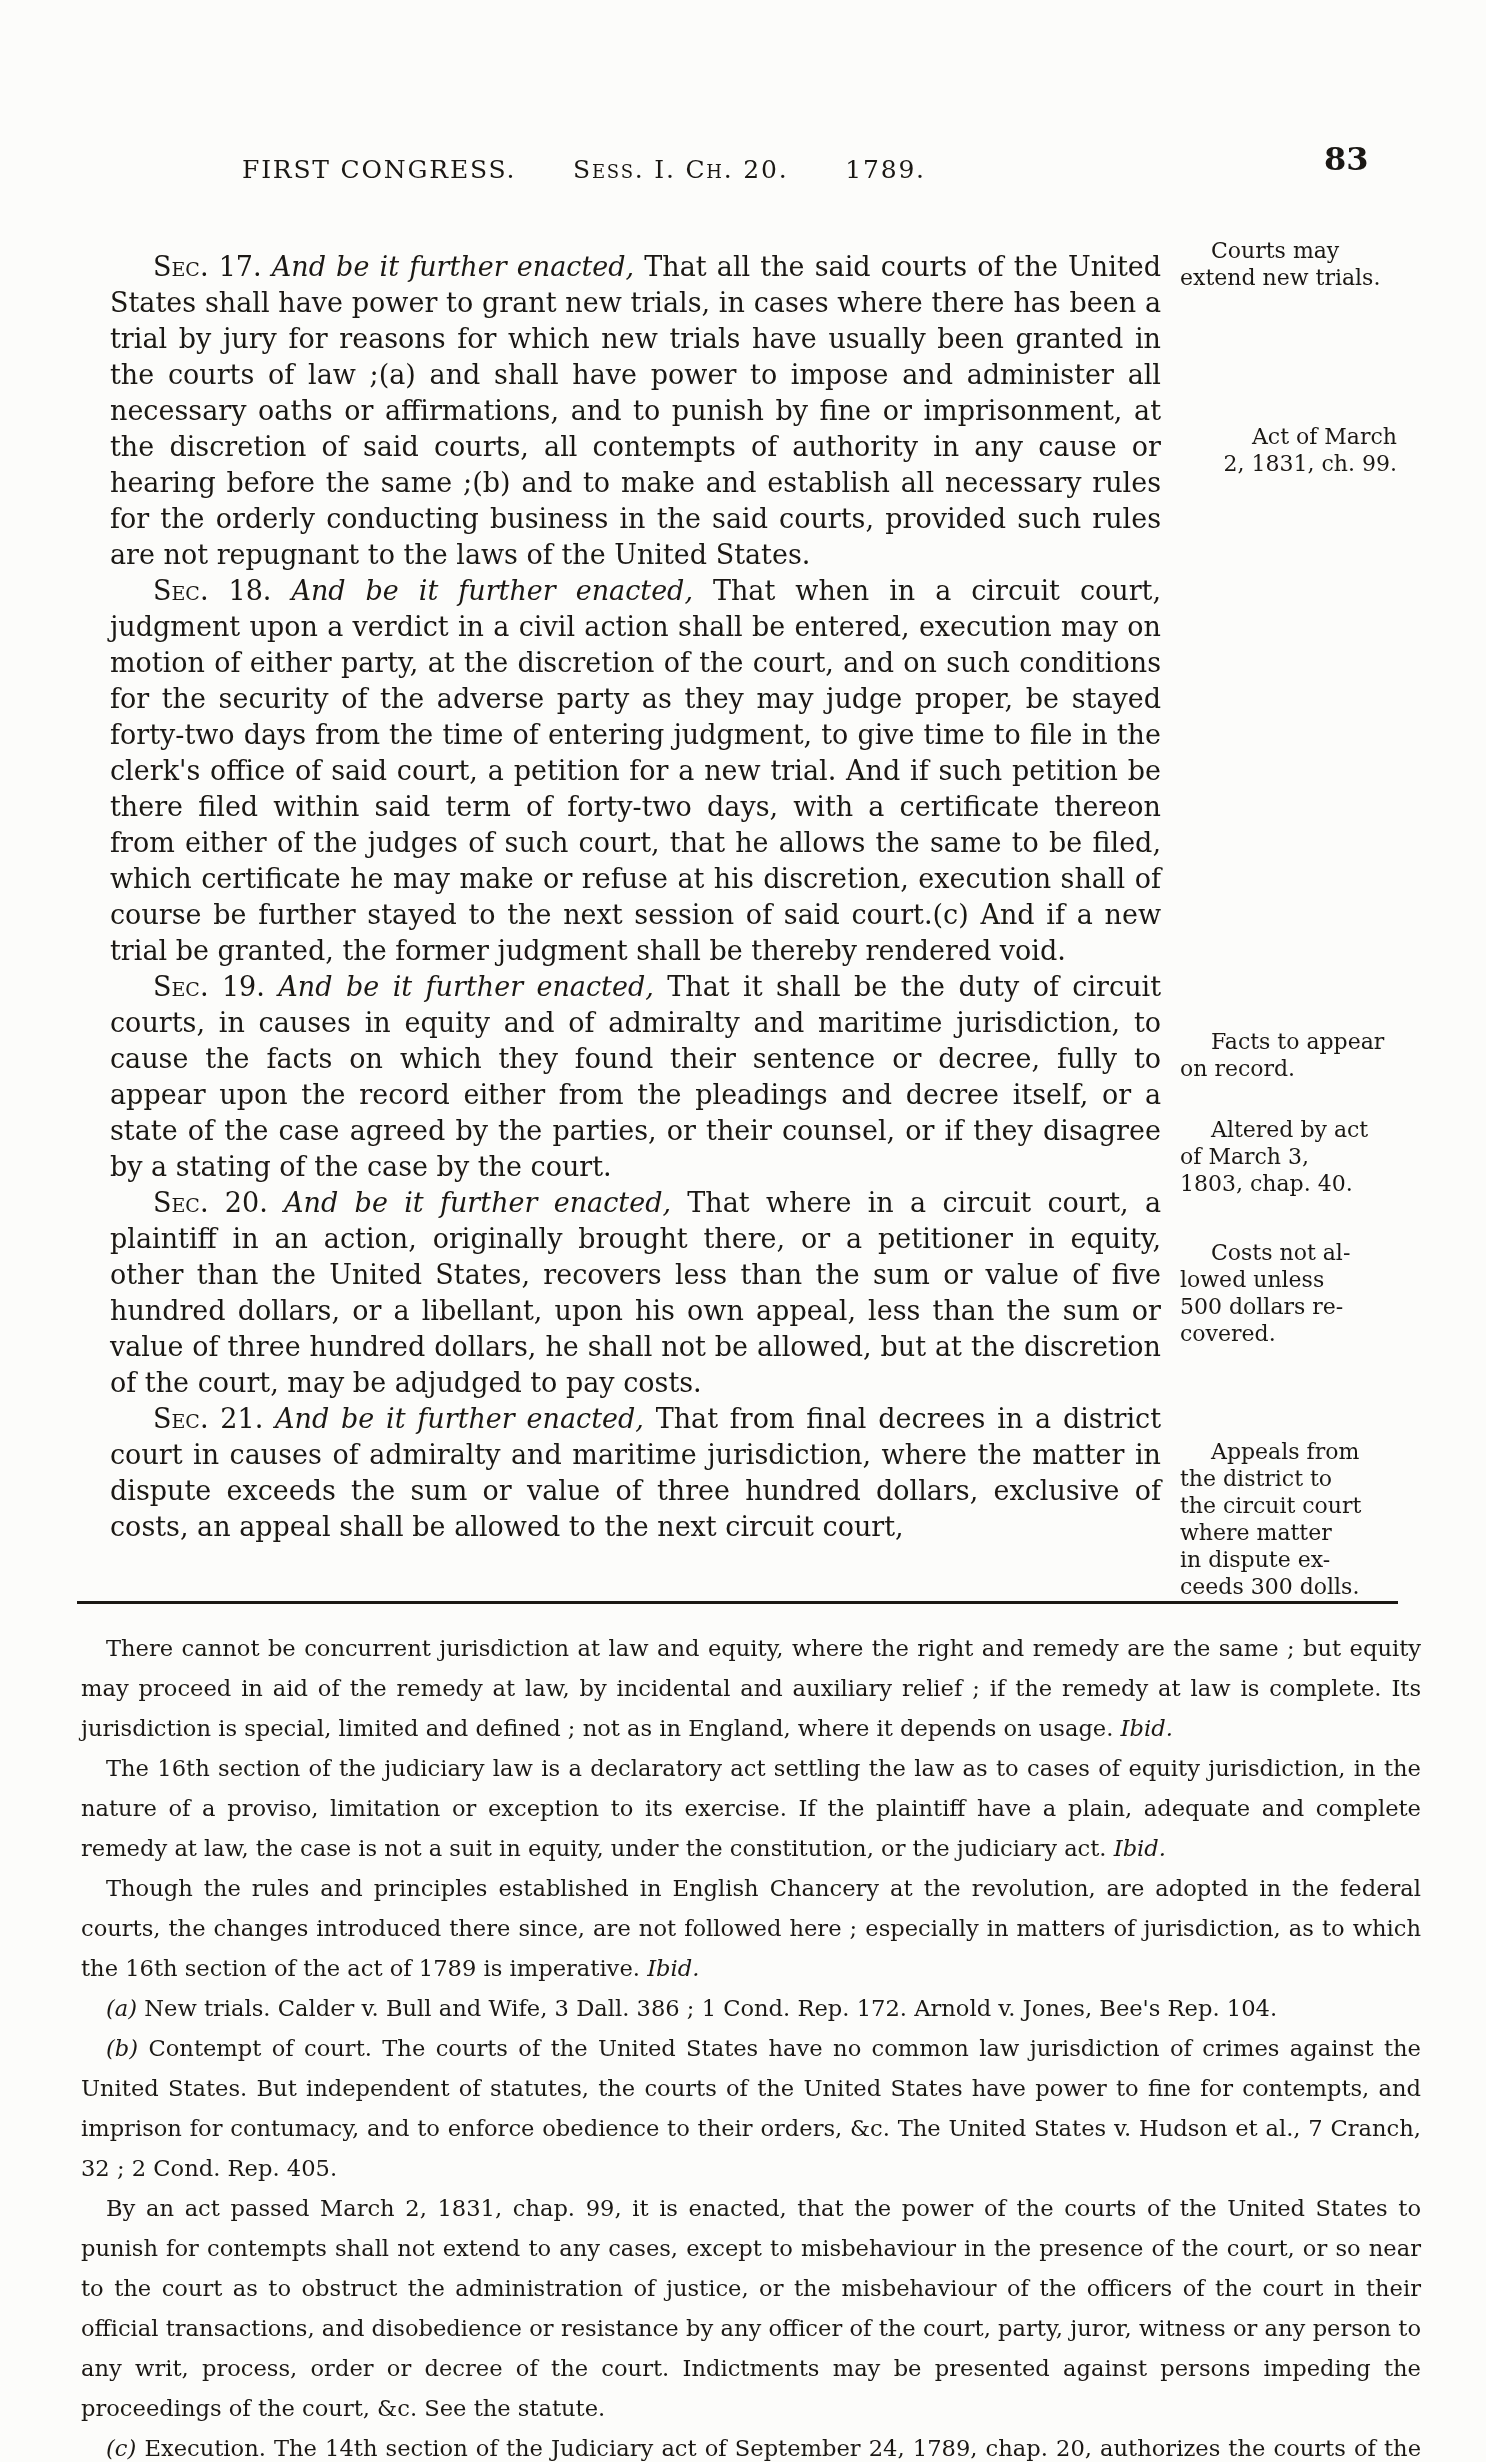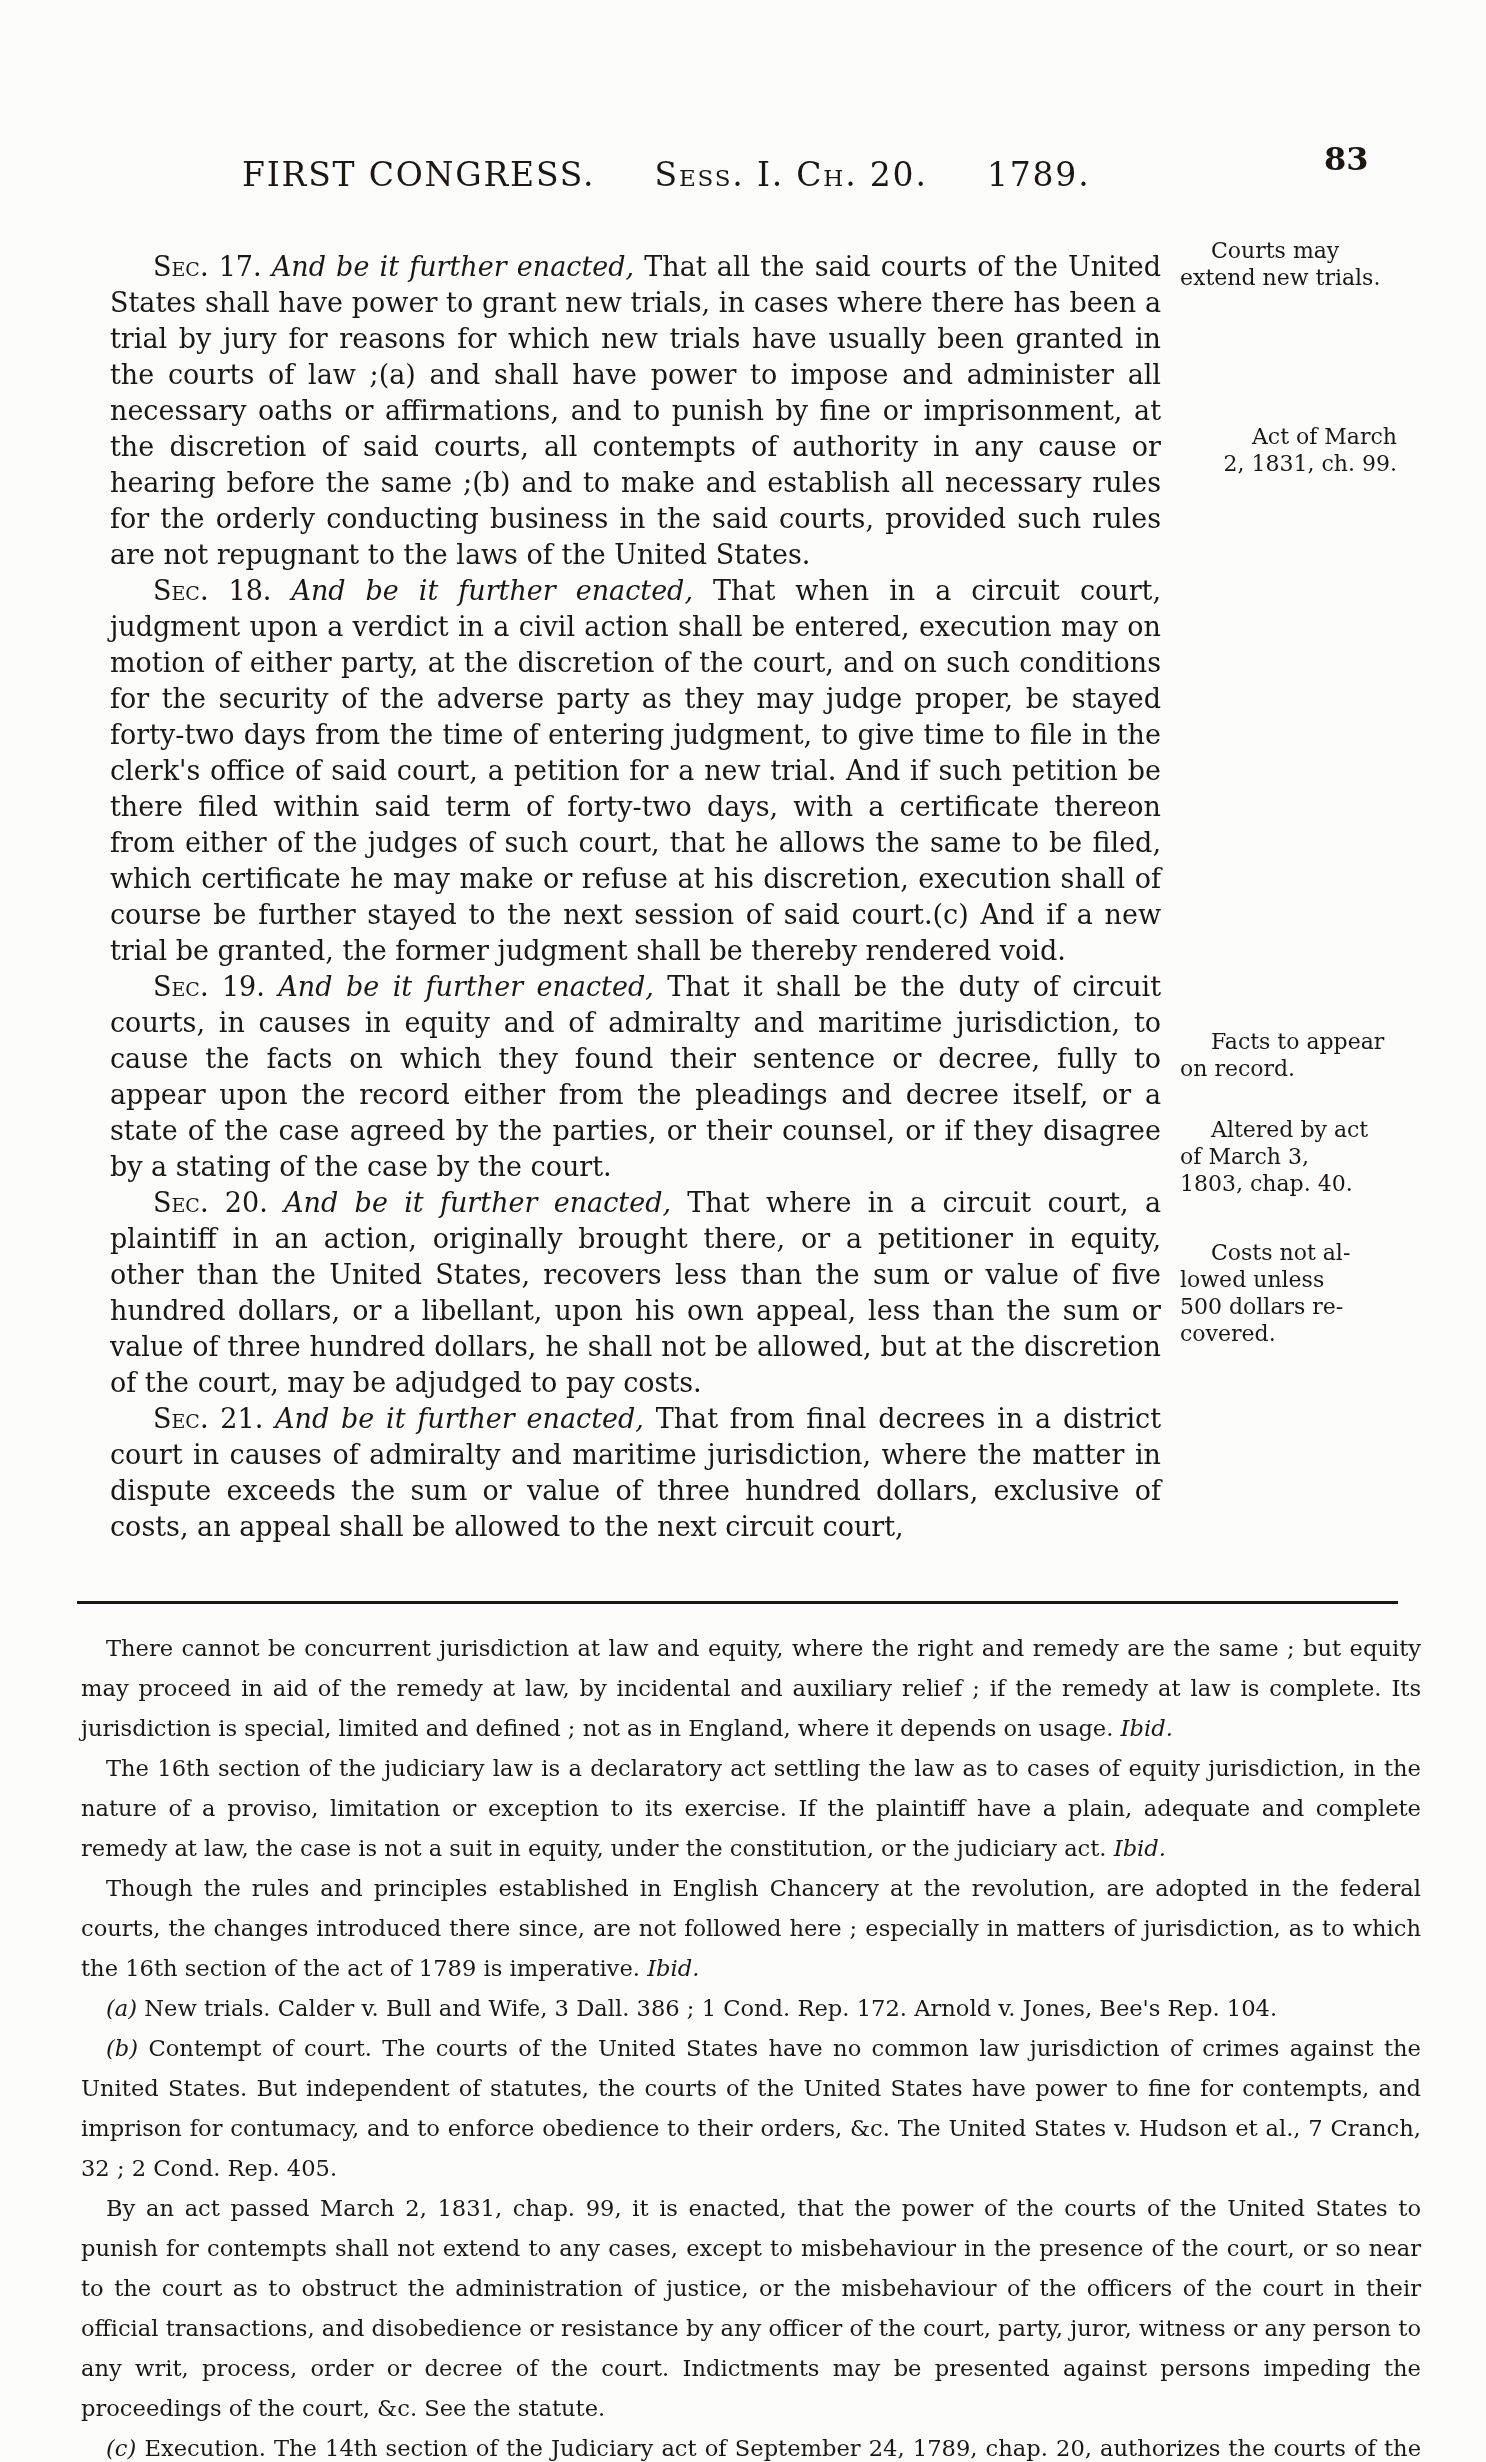--- a/index.html
+++ b/index.html
@@ -11,21 +11,21 @@
     background: #fcfcfa;
     color: #1b1814;
     font-family: "DejaVu Serif", "Liberation Serif", serif;
     overflow: hidden;
   }
   
   .running-header {
     position: absolute;
     top: 155px;
     left: 242px;
-    font-size: 33px;
+    font-size: 25px;
     letter-spacing: 1.8px;
     white-space: nowrap;
   }
   .running-header .part { margin-right: 47px; }
   .running-header .part:last-child { margin-right: 0; }
   .smallcaps { font-variant: small-caps; }
   .page-number {
     position: absolute;
     top: 140px;
     left: 1324px;
@@ -129,20 +129,26 @@
 2, 1831, ch. 99.</div>
   <div class="margin-note" style="top:1028px;">Facts to appear
 on record.</div>
   <div class="margin-note" style="top:1116px;">Altered by act
 of March 3,
 1803, chap. 40.</div>
   <div class="margin-note" style="top:1239px;">Costs not al-
 lowed unless
 500 dollars re-
 covered.</div>
+  <div class="margin-note" style="top:1438px;">Appeals from
+the district to
+the circuit court
+where matter
+in dispute ex-
+ceeds 300 dolls.</div>
 
   <div class="footnote-rule"></div>
 
   <div class="footnotes">
     <p>
       <span>There cannot be concurrent jurisdiction at law and equity, where the right and remedy are the same ; but equity may proceed in aid of the remedy at law, by incidental and auxiliary relief ; if the remedy at law is complete.  Its jurisdiction is special, limited and defined ; not as in England, where it depends on usage. </span>
       <span class="italic">Ibid.</span>
     </p>
     <p>
       <span>The 16th section of the judiciary law is a declaratory act settling the law as to cases of equity jurisdiction, in the nature of a proviso, limitation or exception to its exercise.  If the plaintiff have a plain, adequate and complete remedy at law, the case is not a suit in equity, under the constitution, or the judiciary act. </span>

